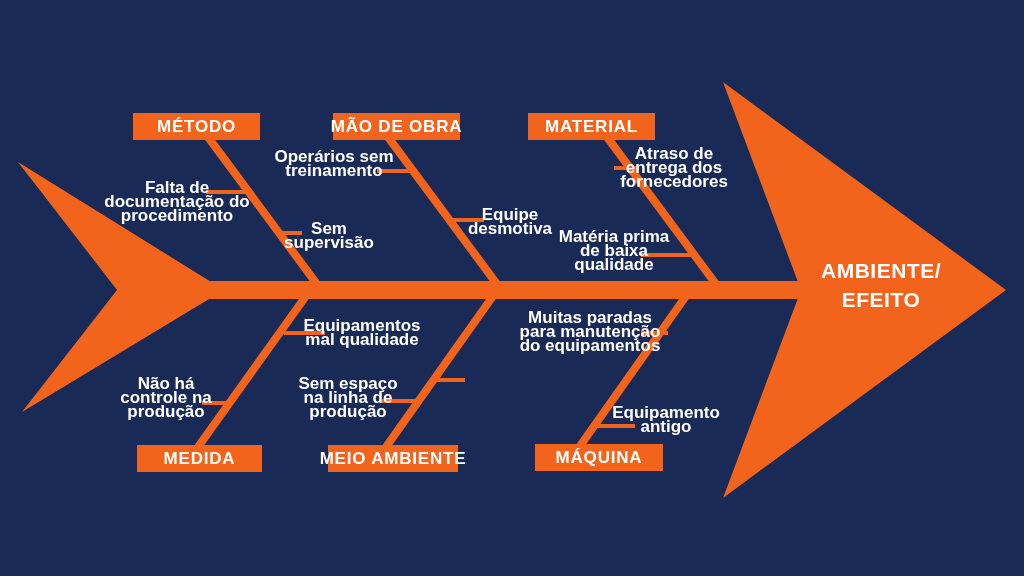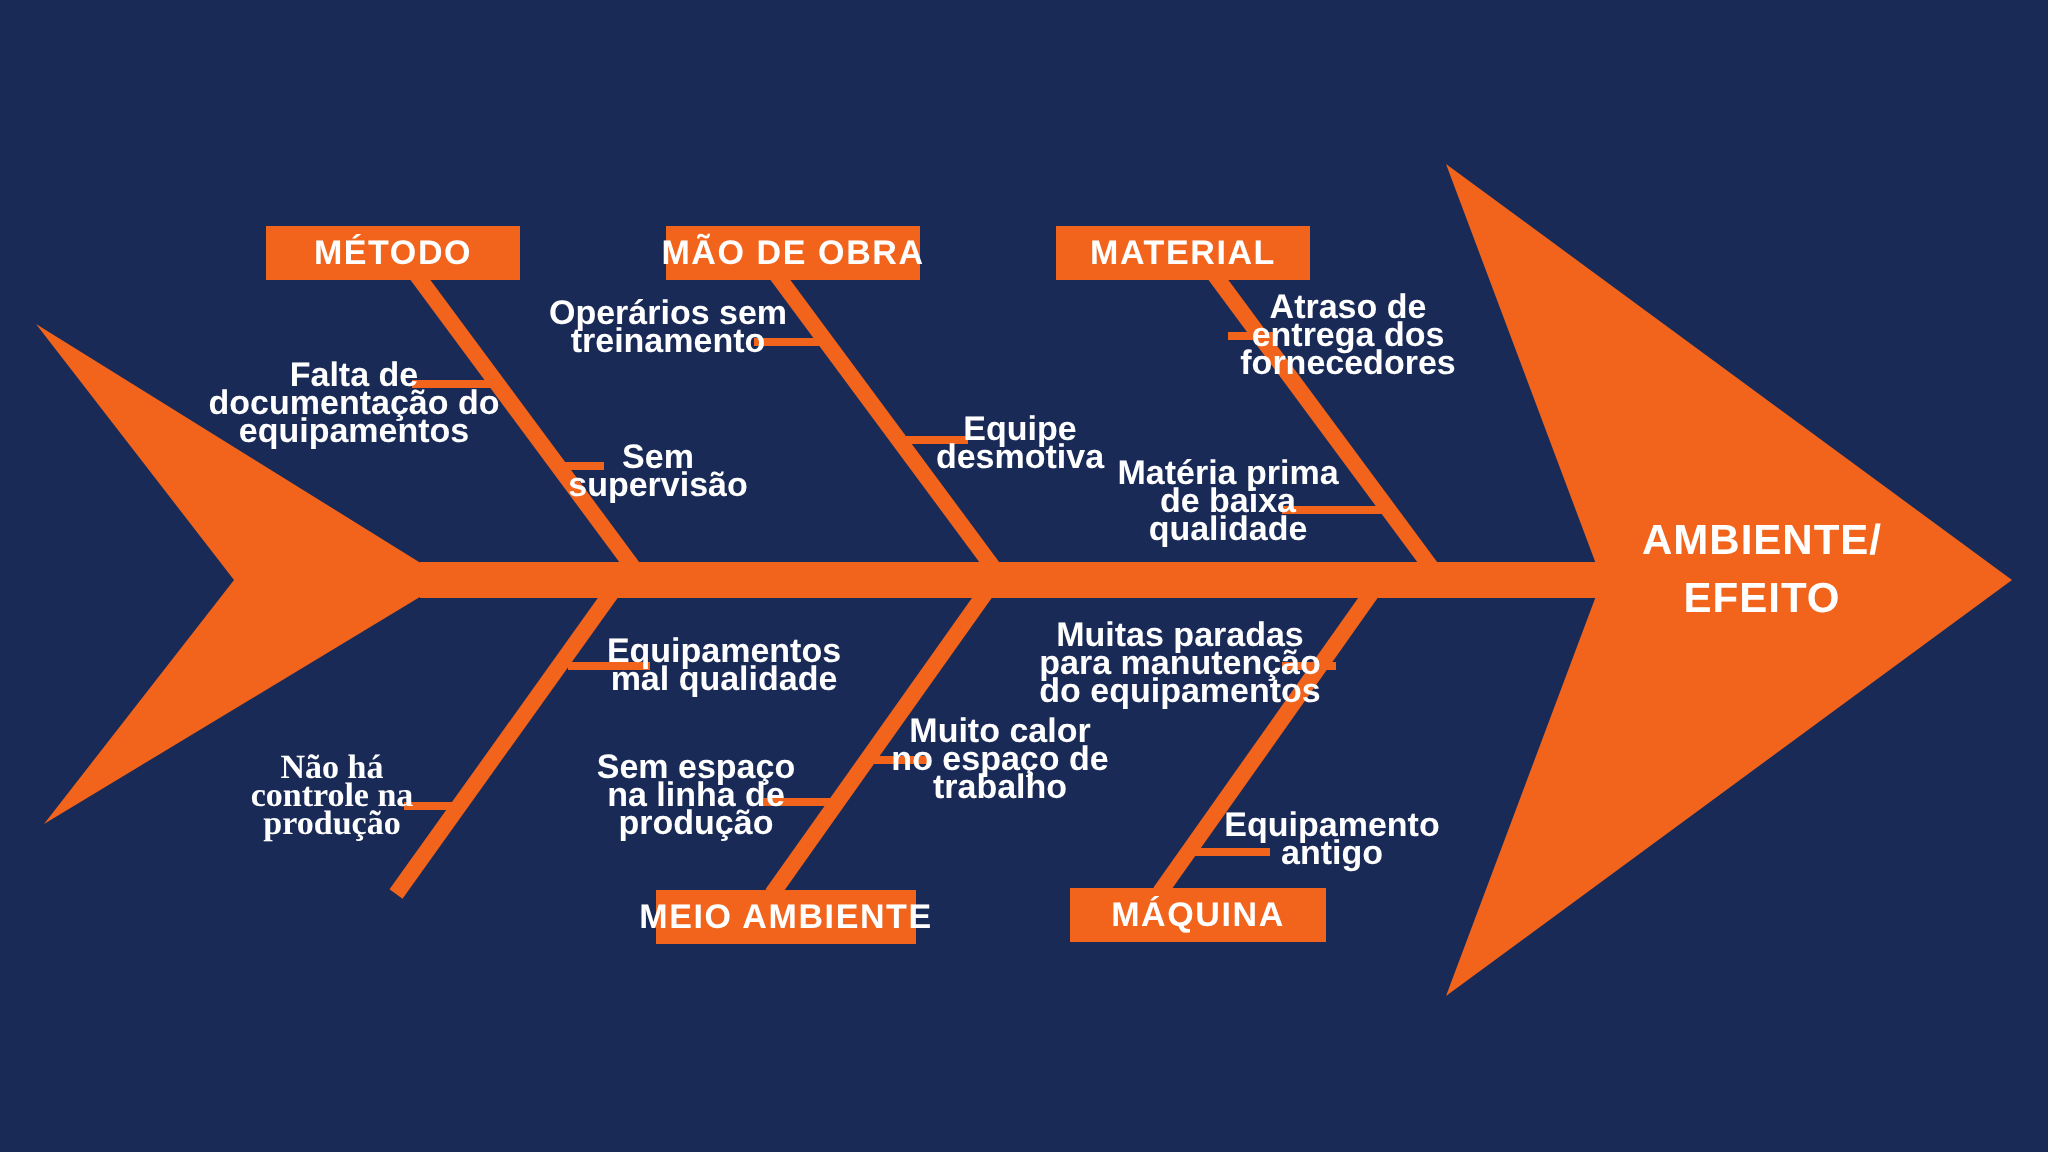--- a/index.html
+++ b/index.html
@@ -33,21 +33,21 @@
   #box-medida  {left:137px;top:445px;width:125px;}
   #box-meio    {left:328px;top:445px;width:130px;text-align:right;}
   #box-maquina {left:535px;top:444px;width:128px;}
   
   #c-falta      {left:177px;top:181px;}
   #c-semsup     {left:329px;top:222px;}
   #c-operarios  {left:334px;top:150px;}
   #c-equipe     {left:510px;top:208px;}
   #c-atraso     {left:674px;top:147px;}
   #c-materia    {left:614px;top:230px;}
-  #c-naoha      {left:166px;top:377px;font-family:Liberation Serif, serif;}
+  #c-naoha      {left:166px;top:377px;}
   #c-equipcal   {left:362px;top:319px;}
   #c-semespaco  {left:348px;top:377px;}
   #c-muitocalor {left:500px;top:359px;}
   #c-paradas    {left:590px;top:311px;}
   #c-antigo     {left:666px;top:406px;}
 </style>
 </head>
 <body style="background: rgb(26, 42, 87);">
 
 <div class="stage" style="--bg: #1A2A57; --accent: #F2641C;">
@@ -81,49 +81,47 @@
       <line x1="382" y1="401" x2="422" y2="401"></line>
       <line x1="433" y1="380" x2="465" y2="380"></line>
       <line x1="641" y1="333" x2="668" y2="333"></line>
       <line x1="592" y1="426" x2="635" y2="426"></line>
     </g>
   </svg>
 
   <div class="cat-box" id="box-metodo">MÉTODO</div>
   <div class="cat-box" id="box-mao">MÃO DE OBRA</div>
   <div class="cat-box" id="box-material">MATERIAL</div>
+  <div class="cat-box" id="box-medida">MEDIDA</div>
   <div class="cat-box" id="box-meio">MEIO AMBIENTE</div>
   <div class="cat-box" id="box-maquina">MÁQUINA</div>
 
   <div class="cause" id="c-falta">Falta de
 documentação do
-equipamentos</div>
+procedimento</div>
   <div class="cause" id="c-semsup">Sem
 supervisão</div>
   <div class="cause" id="c-operarios">Operários sem
 treinamento</div>
   <div class="cause" id="c-equipe">Equipe
 desmotiva</div>
   <div class="cause" id="c-atraso">Atraso de
 entrega dos
 fornecedores</div>
   <div class="cause" id="c-materia">Matéria prima
 de baixa
 qualidade</div>
   <div class="cause" id="c-naoha">Não há
 controle na
 produção</div>
   <div class="cause" id="c-equipcal">Equipamentos
 mal qualidade</div>
   <div class="cause" id="c-semespaco">Sem espaço
 na linha de
 produção</div>
-  <div class="cause" id="c-muitocalor">Muito calor
-no espaço de
-trabalho</div>
   <div class="cause" id="c-antigo">Equipamento
 antigo</div>
   <div class="cause" id="c-paradas">Muitas paradas
 para manutenção
 do equipamentos</div>
 
   <div class="effect">AMBIENTE/
 EFEITO</div>
 
 </div>

